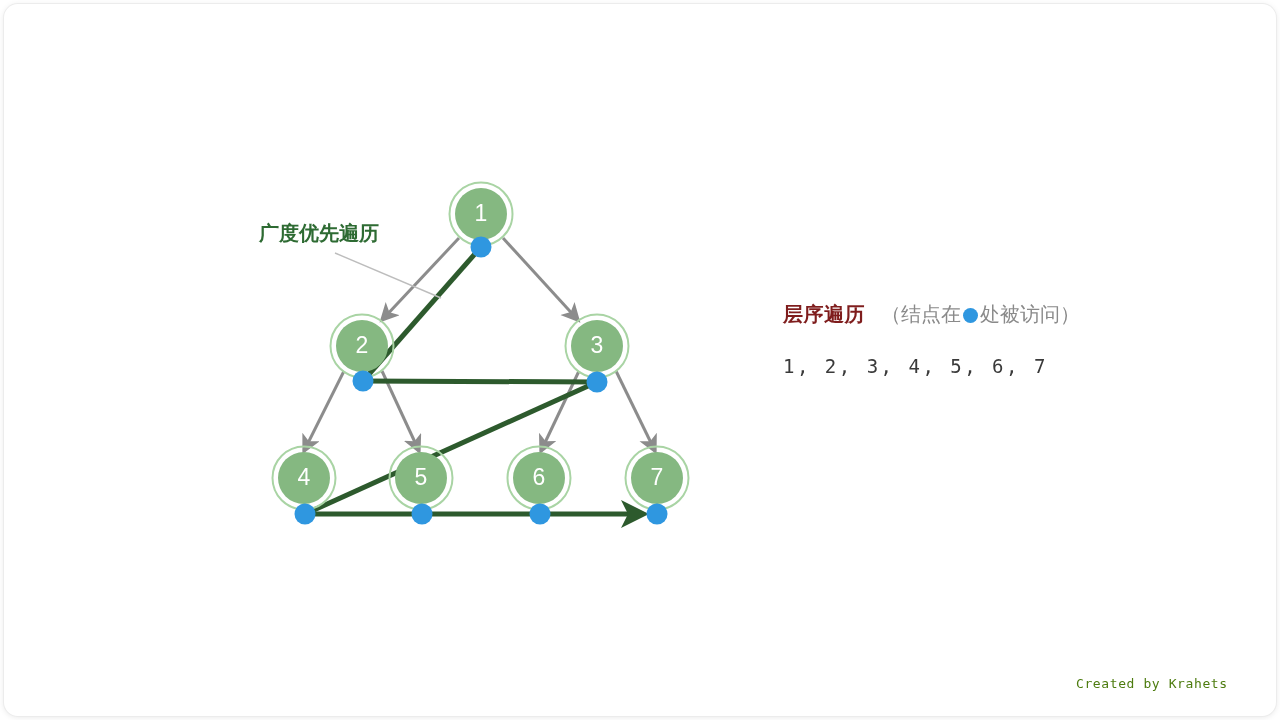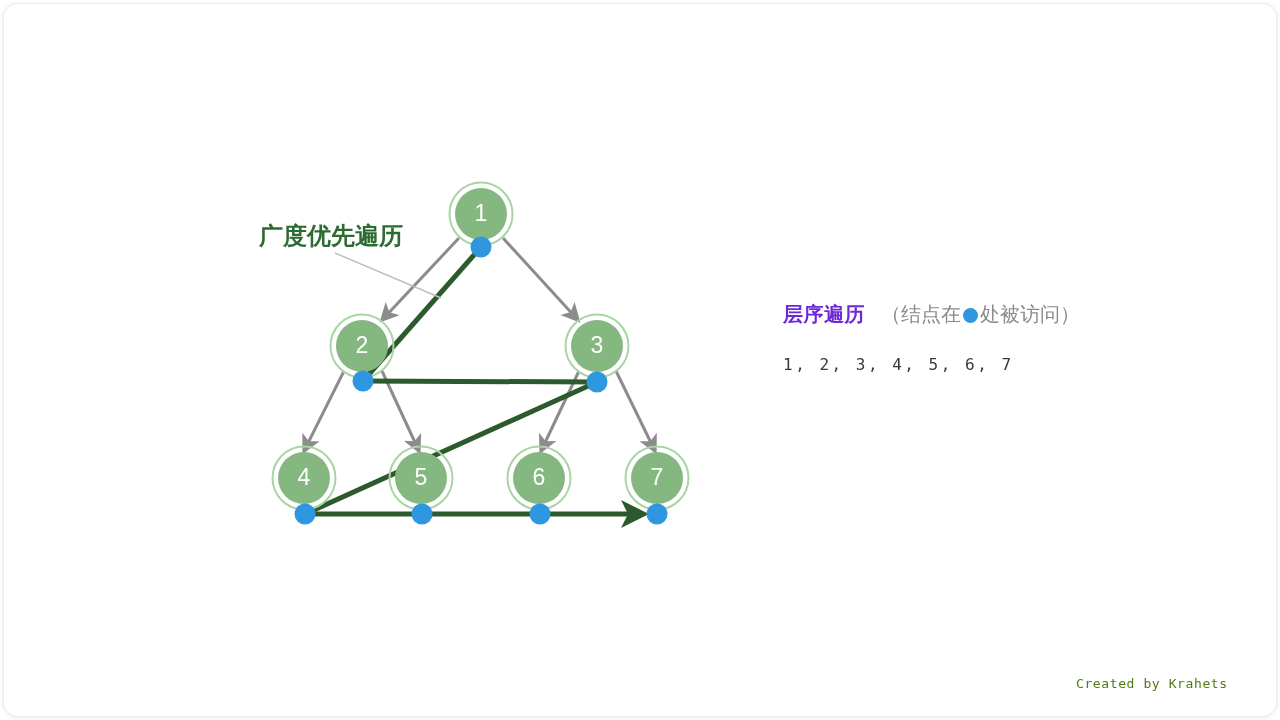--- a/index.html
+++ b/index.html
@@ -58,21 +58,21 @@
   }
 
   #traversal-heading-row {
     font-size: 20px;
     line-height: 28px;
     white-space: nowrap;
   }
 
   #traversal-title {
     font-weight: bold;
-    color: #6d28d9;
+    color: #7f1d1d;
     letter-spacing: 0.5px;
   }
 
   #traversal-note {
     color: #8a8a8a;
     font-weight: normal;
     margin-left: 16px;
   }
 
   .inline-dot {
@@ -81,32 +81,32 @@
     height: 15px;
     border-radius: 50%;
     background: #2f97e0;
     vertical-align: -2px;
     margin: 0 2px;
   }
 
   #traversal-sequence {
     margin-top: 27px;
     font-family: "DejaVu Sans Mono", "Liberation Mono", monospace;
-    font-size: 16px;
+    font-size: 19px;
     color: #3a3a3a;
     letter-spacing: 2.5px;
     white-space: nowrap;
   }
 
   
   #bfs-label {
     position: absolute;
     left: 259px;
     top: 220px;
-    font-size: 24px;
+    font-size: 20px;
     font-weight: bold;
     color: #2e6b33;
     white-space: nowrap;
   }
 
   
   #credit {
     position: absolute;
     left: 1076px;
     top: 676px;

